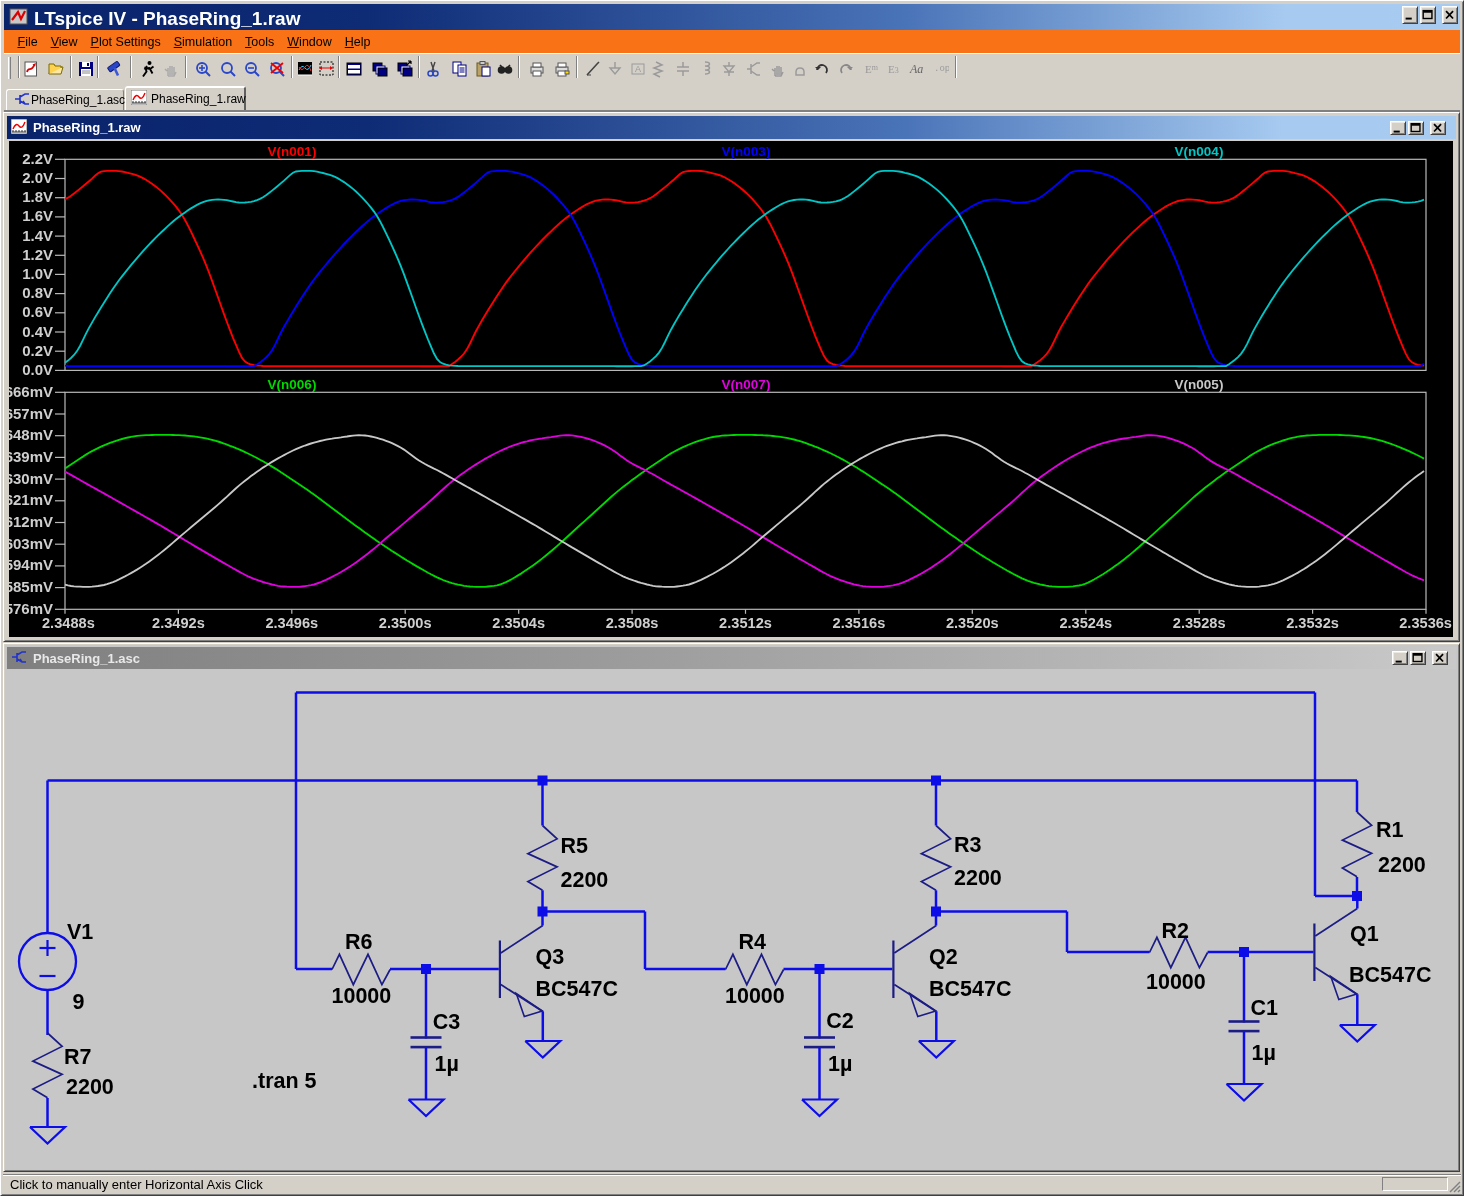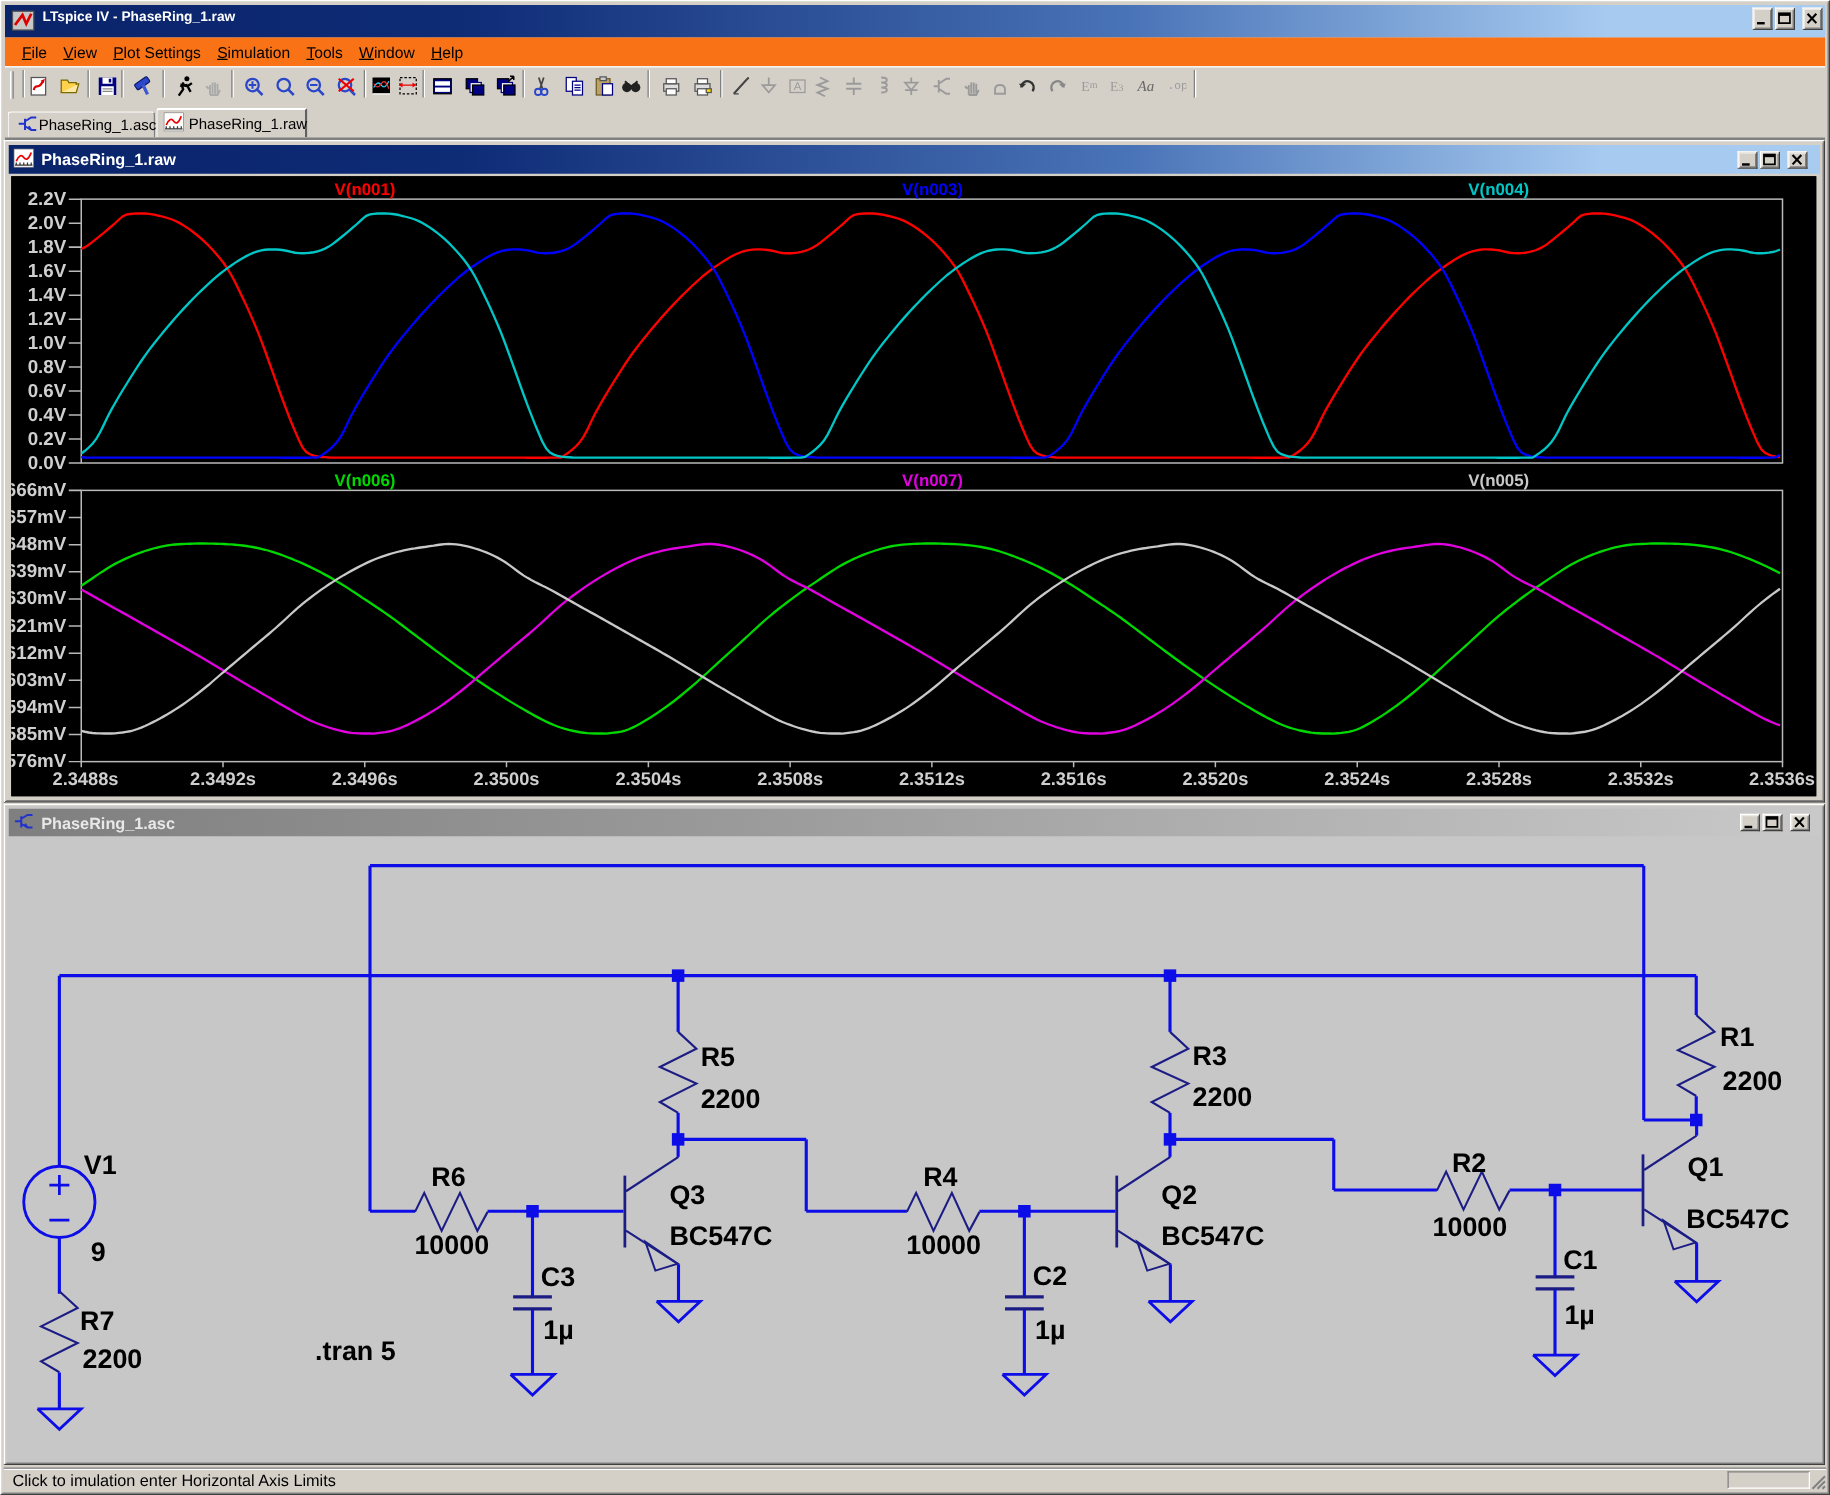--- a/index.html
+++ b/index.html
@@ -23,21 +23,21 @@
 <div class="abs raised" style="left:0;top:0;width:1464px;height:1196px;"></div>
 
 <div class="abs" style="left:4px;top:4px;width:1456px;height:26px;
   background:linear-gradient(90deg,#0a246a 0%,#0e2b76 25%,#4a74b8 62%,#a6caf0 88%,#a8ccf0 100%);"></div>
 <div class="abs" style="left:9px;top:7px;width:20px;height:20px;">
  <svg width="20" height="20" viewBox="0 0 20 20">
       <rect x="1" y="2" width="17" height="15" fill="#c8c8c8" stroke="#555"></rect>
       <path d="M3 13 L9 5 L12 12 L16 4" stroke="#d00" stroke-width="2.2" fill="none"></path>
     </svg>
 </div>
-<div class="abs" style="left:34px;top:8px;font-size:11px;font-weight:bold;color:#fff;">LTspice IV - PhaseRing_1.raw</div>
+<div class="abs" style="left:34px;top:8px;font-size:19px;font-weight:bold;color:#fff;">LTspice IV - PhaseRing_1.raw</div>
 <div class="capbtn" style="left:1402px;top:6px;width:16px;height:18px;">
     <svg width="16" height="18" viewBox="0 0 16 14">
       <rect x="3" y="10" width="7" height="2.2" fill="#000"></rect>
     </svg>
   </div>
 <div class="capbtn" style="left:1420px;top:6px;width:16px;height:18px;">
     <svg width="16" height="18" viewBox="0 0 16 14">
       <rect x="2.5" y="2" width="10" height="9" fill="none" stroke="#000" stroke-width="1.6"></rect>
       <rect x="2.5" y="2" width="10" height="2.4" fill="#000"></rect>
     </svg>
@@ -586,21 +586,21 @@
 <text x="1146" y="989" font-family="Liberation Sans, sans-serif" font-size="21.5" font-weight="bold" fill="#000000">10000</text>
 <text x="1250.5" y="1015" font-family="Liberation Sans, sans-serif" font-size="21.5" font-weight="bold" fill="#000000">C1</text>
 <text x="1251.5" y="1059.5" font-family="Liberation Sans, sans-serif" font-size="21.5" font-weight="bold" fill="#000000">1µ</text>
 <text x="1350" y="941" font-family="Liberation Sans, sans-serif" font-size="21.5" font-weight="bold" fill="#000000">Q1</text>
 <text x="1349" y="982" font-family="Liberation Sans, sans-serif" font-size="21.5" font-weight="bold" fill="#000000">BC547C</text>
 <text x="1376" y="836.5" font-family="Liberation Sans, sans-serif" font-size="21.5" font-weight="bold" fill="#000000">R1</text>
 <text x="1378" y="872" font-family="Liberation Sans, sans-serif" font-size="21.5" font-weight="bold" fill="#000000">2200</text>
 </svg>
 
 <div class="abs" style="left:3px;top:1174px;width:1458px;height:19px;background:#d4d0c8;border-top:1px solid #808080;box-shadow:inset 0 1px 0 #fff;"></div>
-<div class="abs" style="left:10px;top:1177px;font-size:13px;color:#000;">Click to imulation enter Horizontal Axis Limits</div>
+<div class="abs" style="left:10px;top:1177px;font-size:13px;color:#000;">Click to manually enter Horizontal Axis Click</div>
 <div class="abs sunken" style="left:1382px;top:1177px;width:66px;height:14px;"></div>
 <div class="abs" style="left:1448px;top:1179px;width:13px;height:13px;">
 <svg width="13" height="13">
       <g stroke="#808080" stroke-width="1.5">
         <line x1="12" y1="2" x2="2" y2="12"></line>
         <line x1="12" y1="6" x2="6" y2="12"></line>
         <line x1="12" y1="10" x2="10" y2="12"></line>
       </g>
     </svg></div>
 

